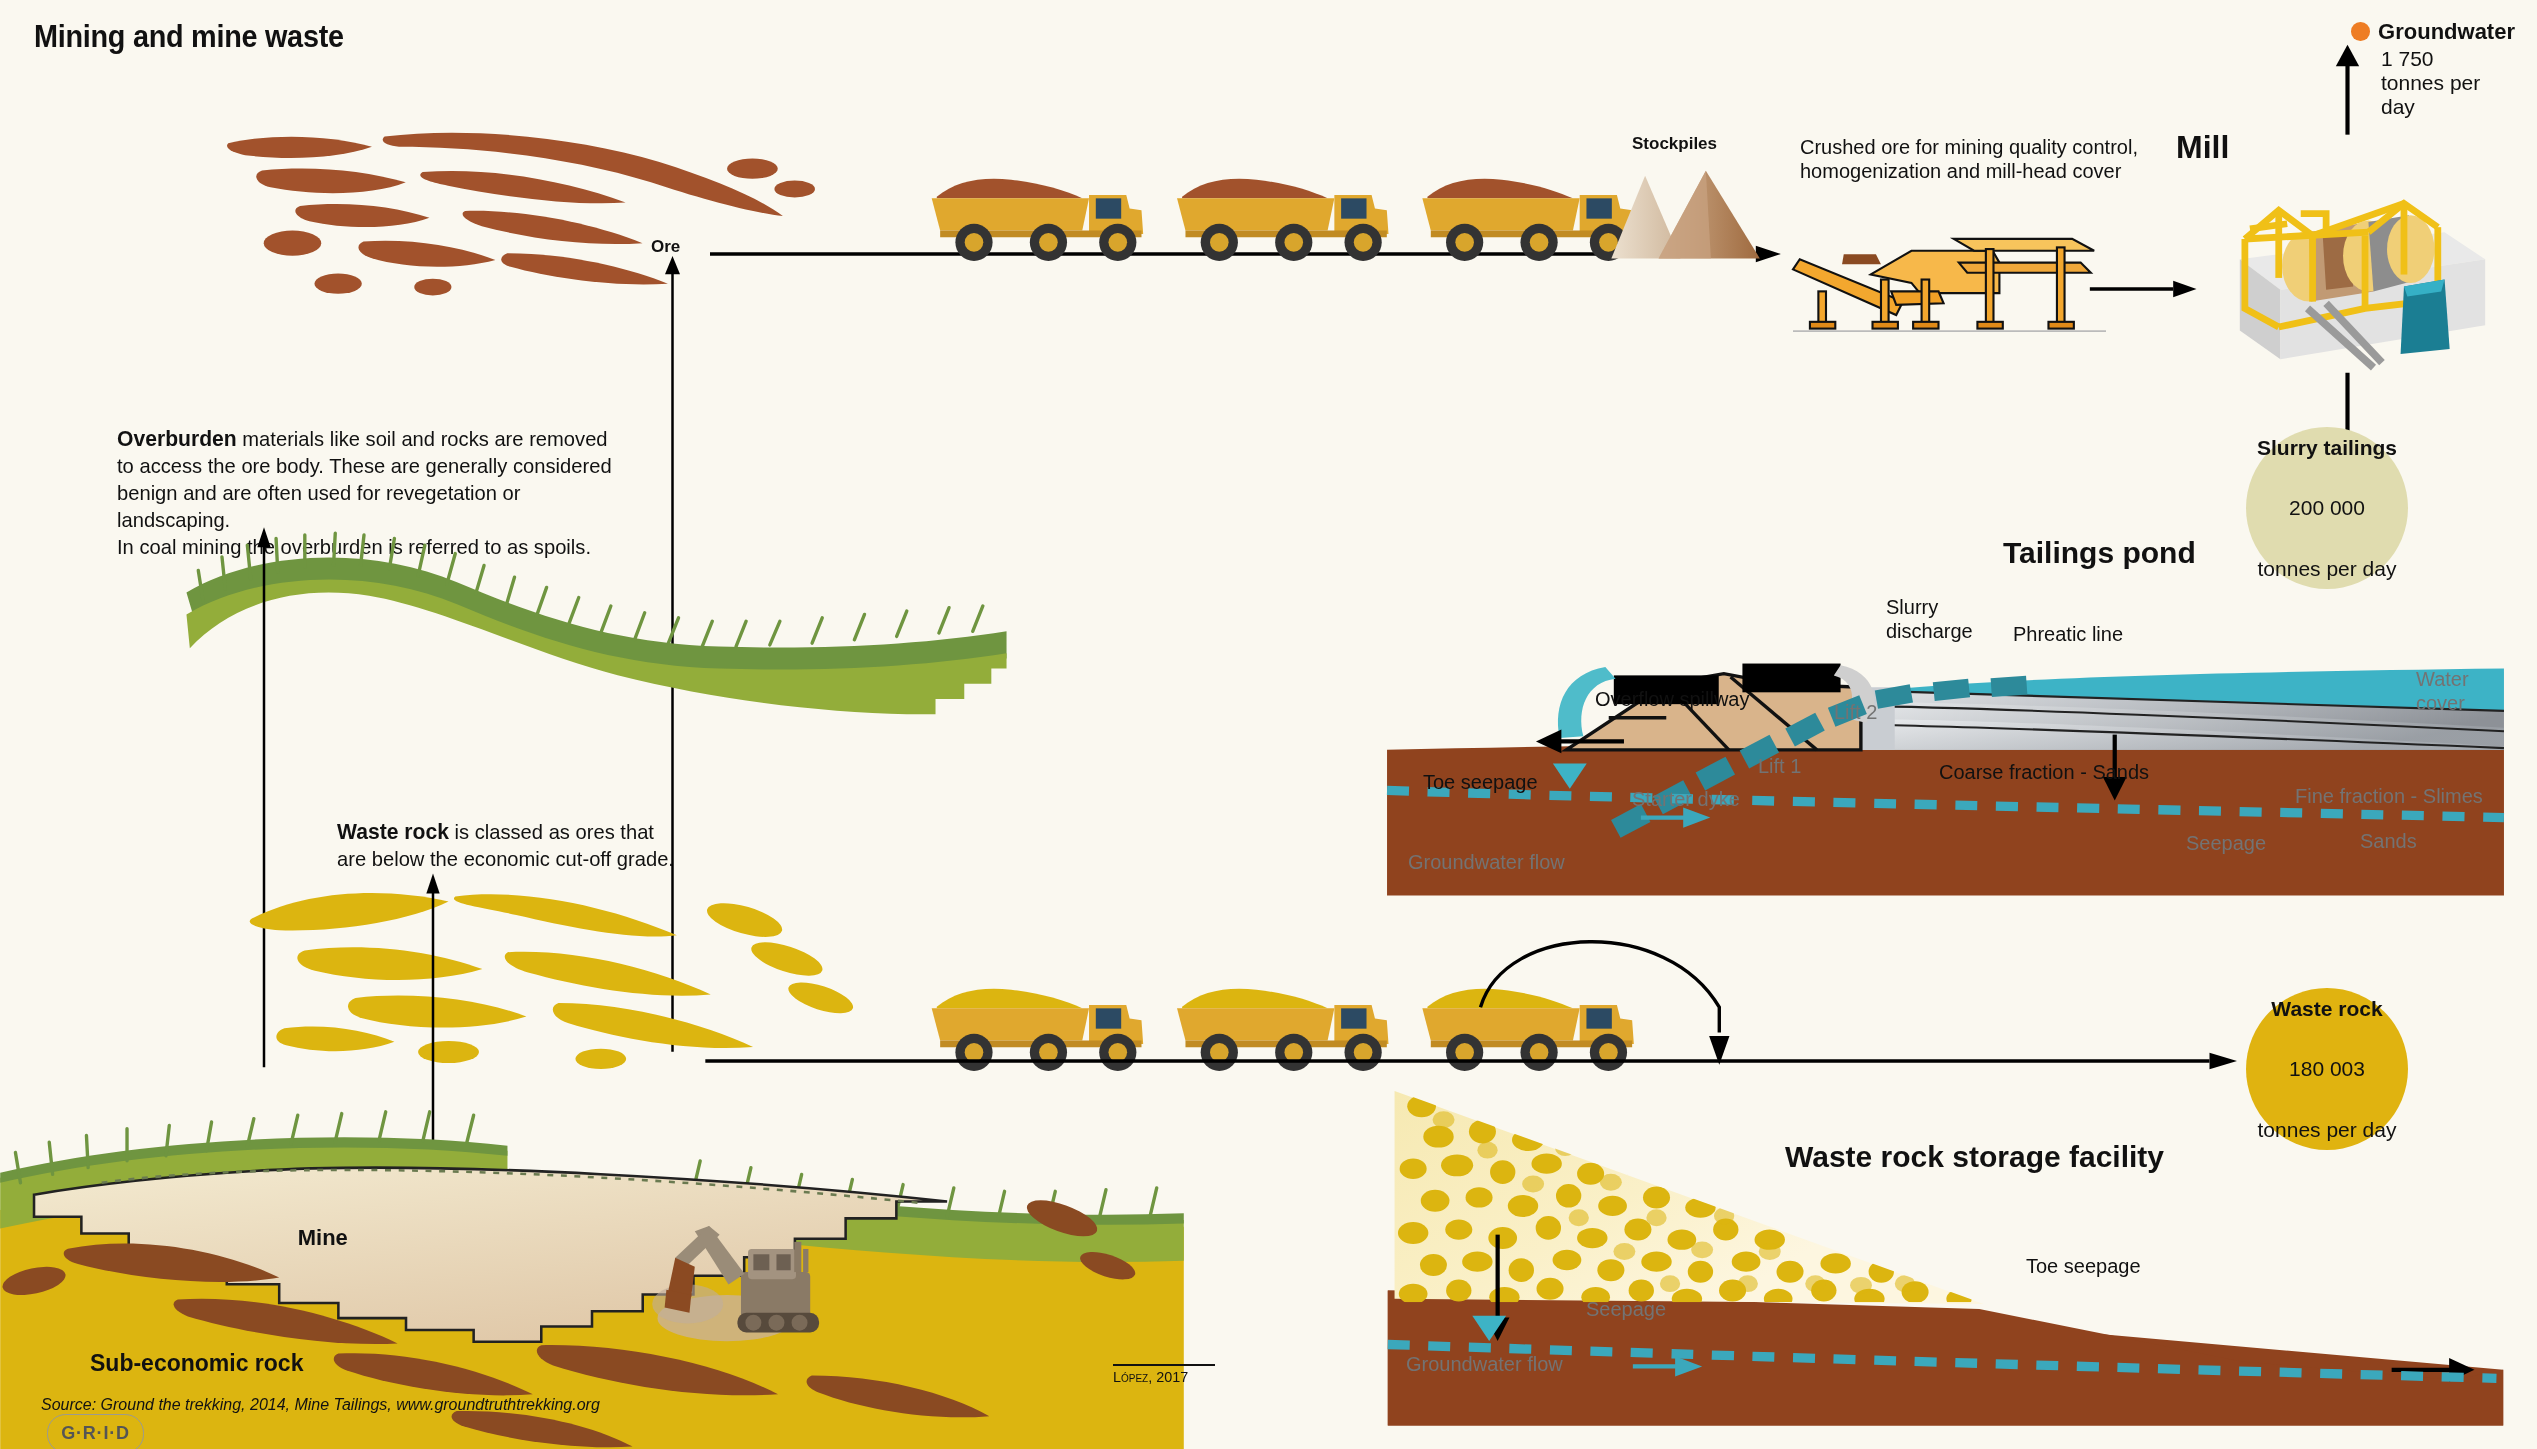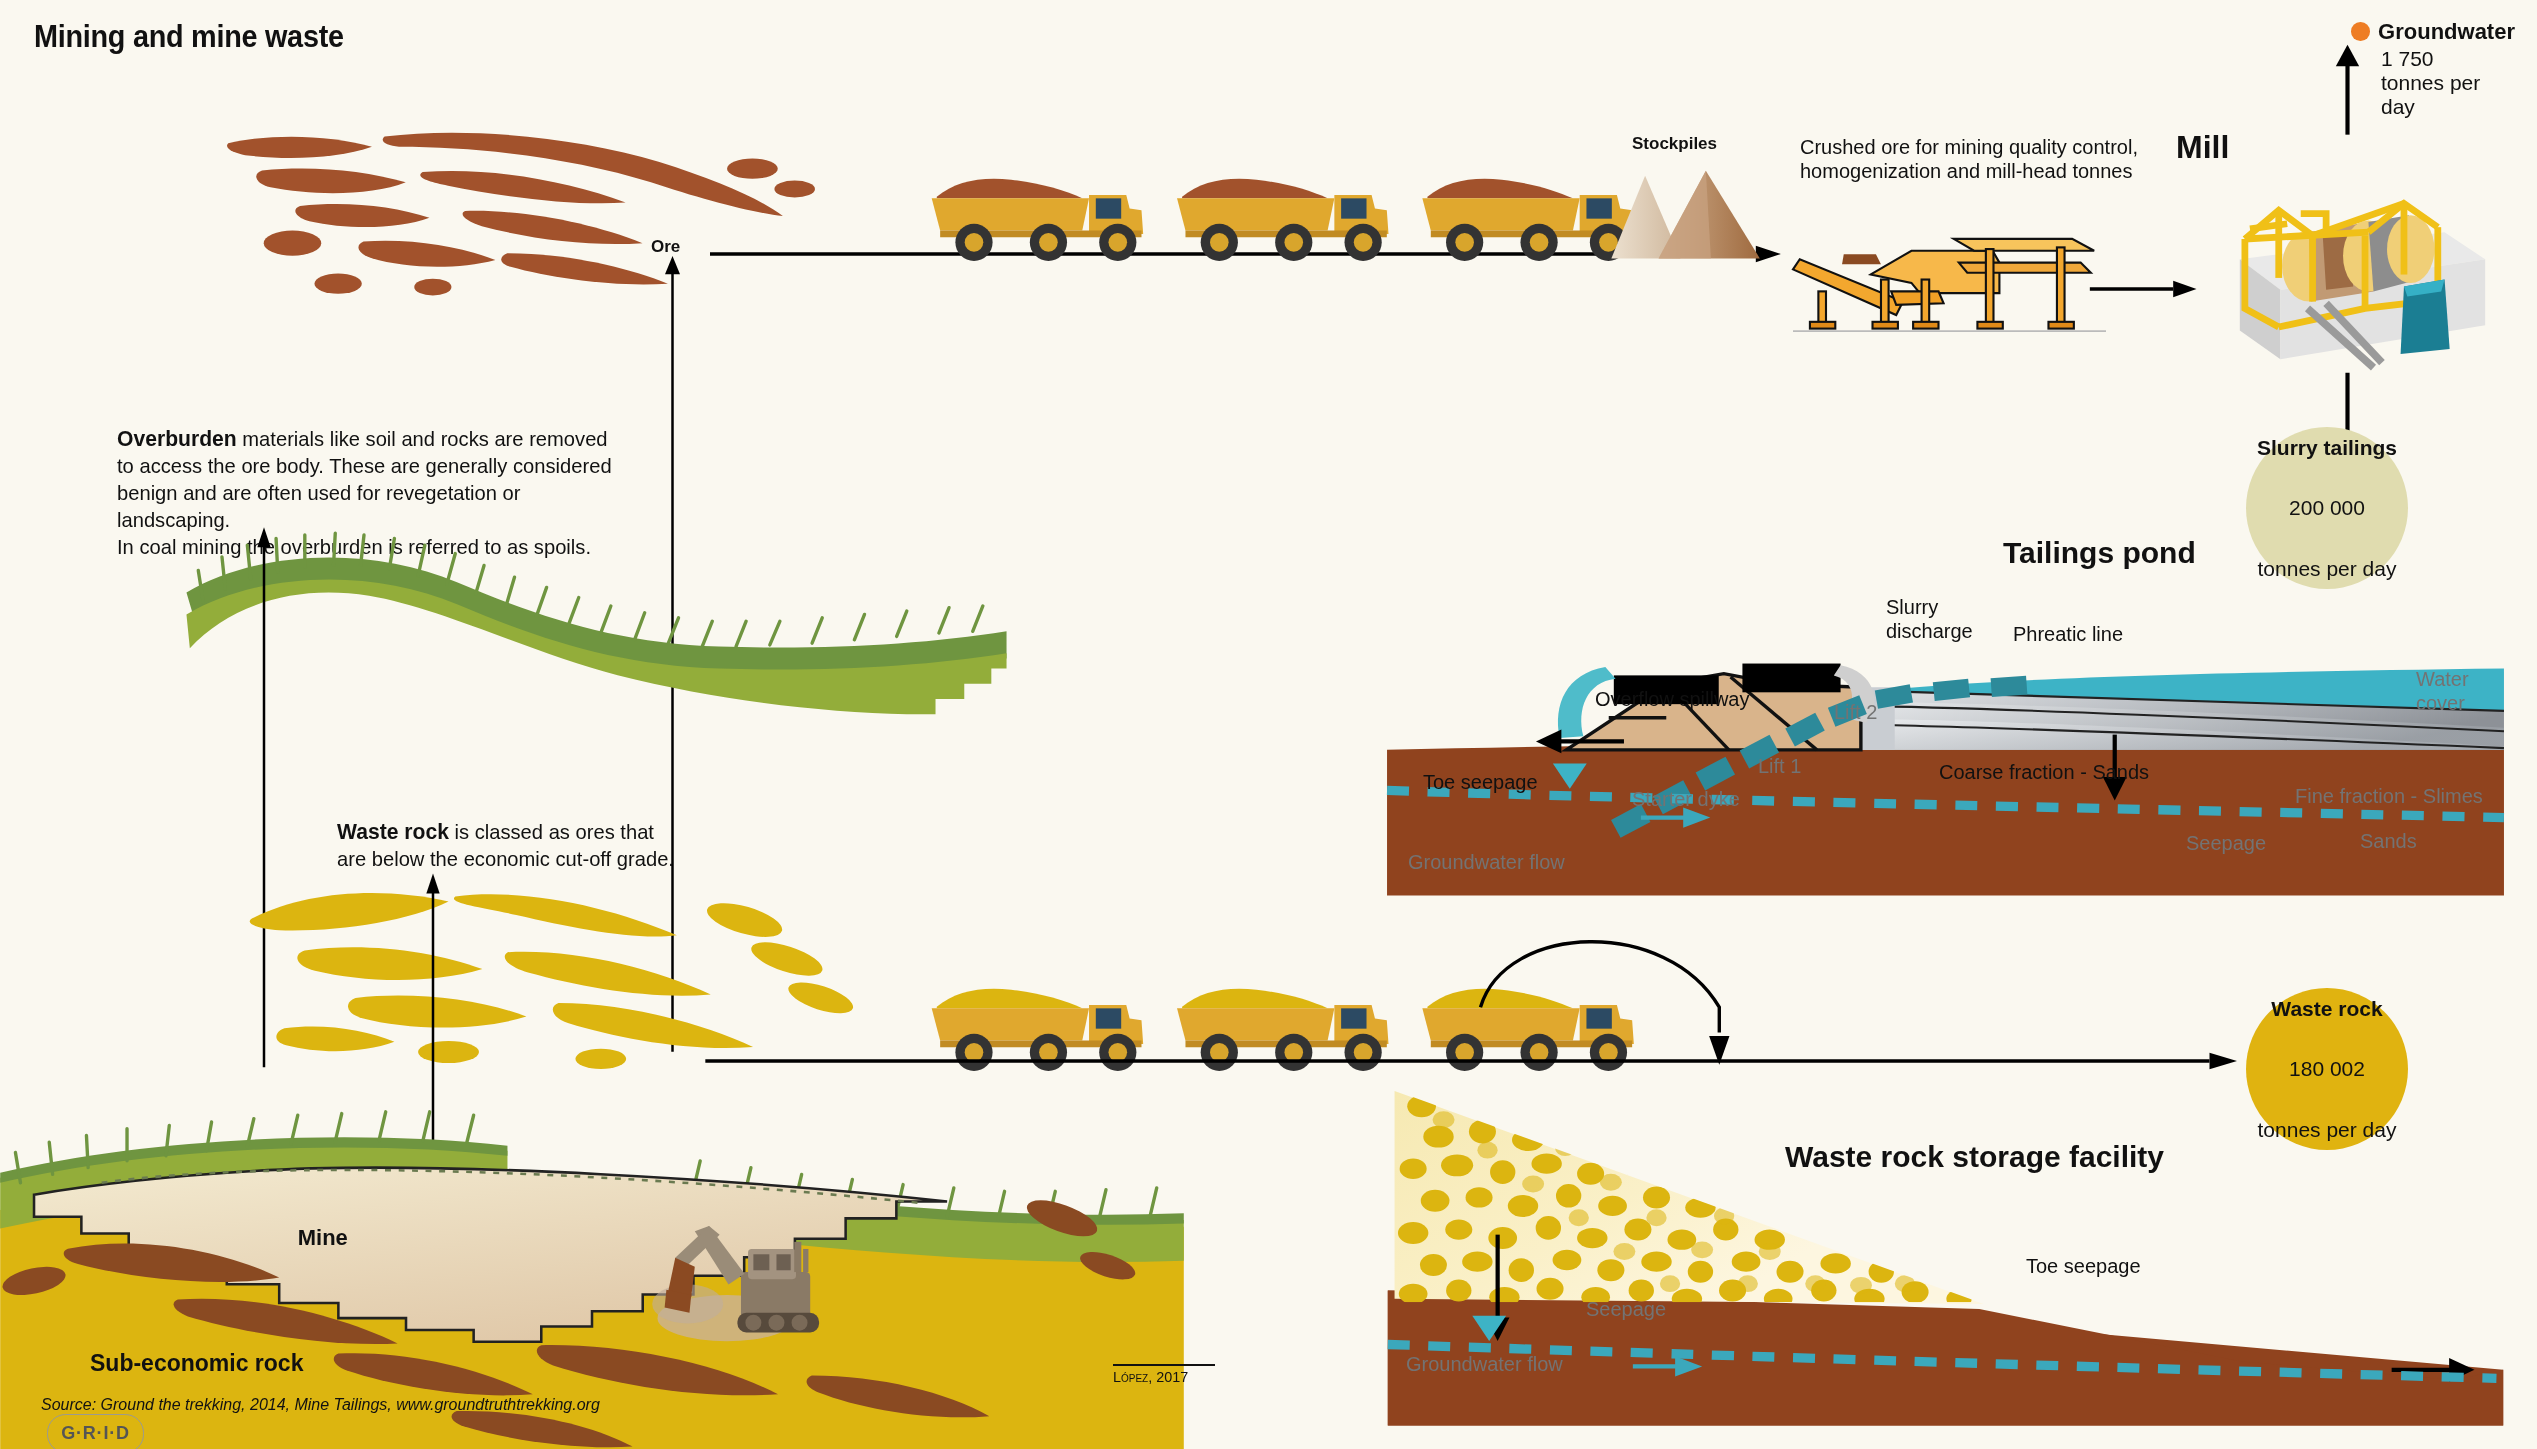--- a/index.html
+++ b/index.html
@@ -133,21 +133,21 @@
           <stop offset="1" stop-color="#9f6a3f"></stop>
       </linearGradient>
     </defs>
     <polygon points="40,8 82,106 0,106" fill="url(#sp1)"></polygon>
     <polygon points="112,2 176,106 56,106" fill="url(#sp2)"></polygon>
     <polygon points="112,2 118,106 56,106" fill="#c9a381" opacity=".7"></polygon>
   </svg>
 
   <div class="abs lbl-sm" style="left:1800px;top:135px;width:338px;">
     <div>Crushed ore for mining quality control,</div>
-    <div>homogenization and mill-head tonnes</div>
+    <div>homogenization and mill-head cover</div>
   </div>
 
   <svg class="abs" style="left:1793px;top:210px;" width="313" height="123" viewBox="0 0 370 145">
     <g stroke="#111" stroke-width="2.5" fill="#f3a72e">
       <polygon points="0,70 8,58 130,108 122,124"></polygon>
       <polygon points="60,52 98,52 104,64 58,64" fill="#8a4a22" stroke="none"></polygon>
       <polygon points="92,76 140,48 236,48 244,62 244,98 150,98 140,86" fill="#f7b84a"></polygon>
       <polygon points="116,96 172,96 178,110 122,112" fill="#f0a026"></polygon>
       <polygon points="190,34 330,34 356,48 214,48" fill="#f7c45c"></polygon>
       <polygon points="196,62 340,62 352,74 206,74" fill="#f0a83a"></polygon>
@@ -361,21 +361,21 @@
     <polygon points="1805,2 1838,12 1805,22" fill="#000"></polygon>
   </svg>
 
   <svg class="abs" style="left:1472px;top:914px;" width="271" height="161" viewBox="0 0 320 190">
     <path d="M10,110 C40,10 230,4 292,110 L292,140" stroke="#000" stroke-width="4" fill="none"></path>
     <polygon points="292,178 280,144 304,144" fill="#000"></polygon>
   </svg>
 
   <div class="abs circ" style="left:2246px;top:988px;width:162px;height:162px;background:#e0b310;">
     <div class="t1">Waste rock</div>
-    <div class="t2">180 002</div>
+    <div class="t2">180 003</div>
     <div class="t2">tonnes per day</div>
   </div>
 
   <svg class="abs" style="left:0px;top:1100px;" width="1184" height="350" viewBox="0 0 1400 414">
     <defs>
       <linearGradient id="minefill" x1="0" y1="0" x2="0.6" y2="1">
         <stop offset="0" stop-color="#f3ead0"></stop>
           <stop offset="1" stop-color="#e0c8a8"></stop>
       </linearGradient>
     </defs>

